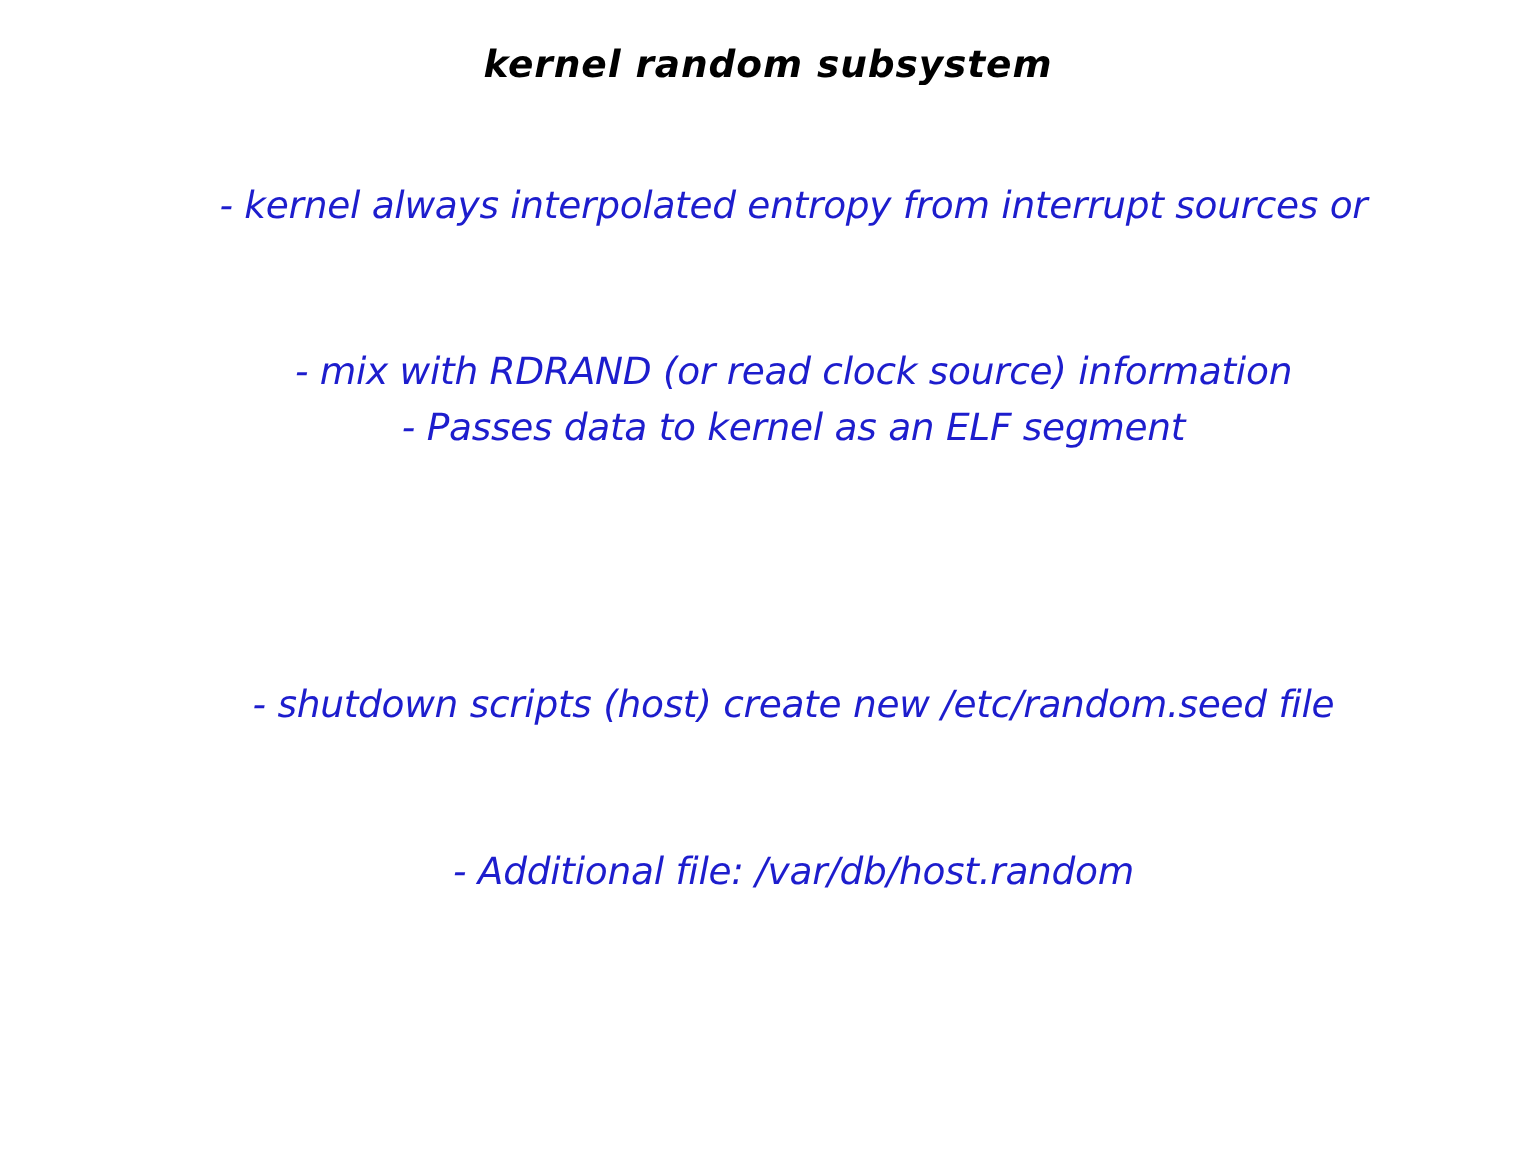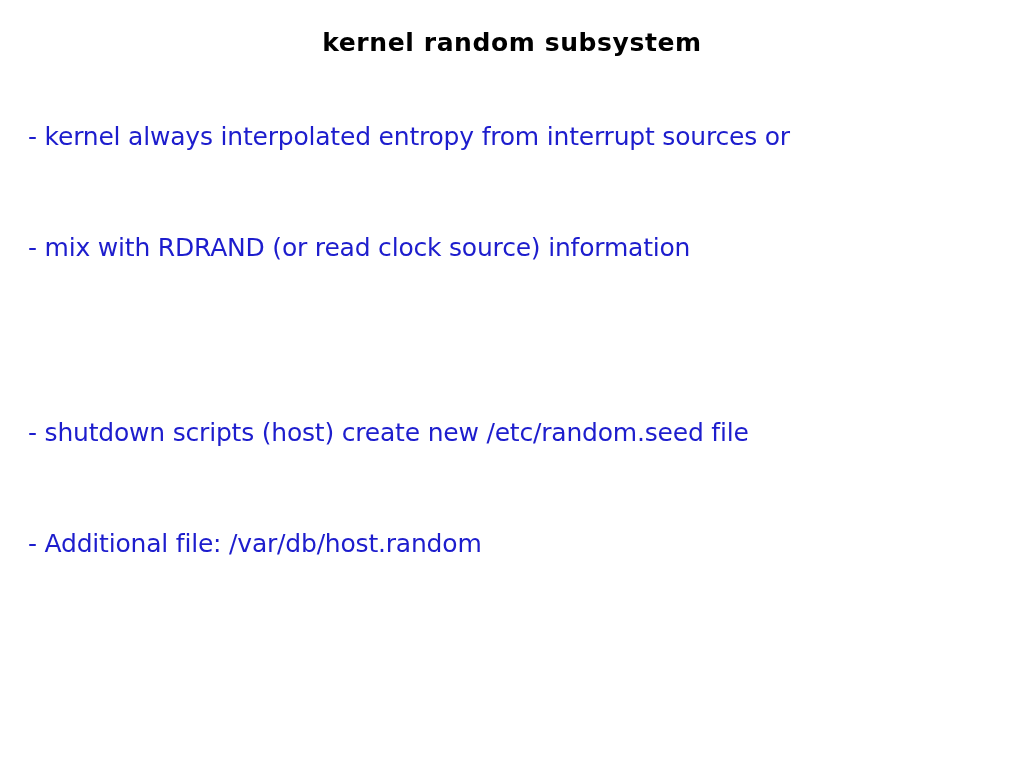--- a/index.html
+++ b/index.html
@@ -15,42 +15,44 @@
     position: relative;
   }
 
   .slide {
     position: absolute;
     left: 0;
     top: 0;
     width: 1024px;
     height: 768px;
     background: #ffffff;
+    font-style: italic;
   }
 
   .slide-title {
     position: absolute;
     left: 0;
     top: 28px;
     width: 1024px;
     text-align: center;
     color: #000000;
     font-family: "DejaVu Sans", sans-serif;
     font-weight: bold;
     font-size: 25px;
     letter-spacing: 0.6px;
     line-height: 30px;
     white-space: nowrap;
   }
 
   .body-block {
     position: absolute;
-    left: 28px;
+    left: 44px;
     top: 118px;
     width: 970px;
+    text-align: center;
   }
 
   .line {
     color: #1a1 acc;
     color: #1d1dcd;
     font-family: "DejaVu Sans", sans-serif;
     font-size: 25px;
     line-height: 37px;
     white-space: pre;
     height: 37px;
@@ -70,20 +72,21 @@
 
 <div class="slide">
 
   <div class="slide-title">kernel random subsystem</div>
 
   <div class="body-block">
     <div class="line">- kernel always interpolated entropy from interrupt sources or</div>
     <div class="line blank"> </div>
     <div class="line blank"> </div>
     <div class="line">- mix with RDRAND (or read clock source) information</div>
+    <div class="line">- Passes data to kernel as an ELF segment</div>
     <div class="line blank"> </div>
     <div class="line blank"> </div>
     <div class="line blank"> </div>
     <div class="line blank"> </div>
     <div class="line">- shutdown scripts (host) create new /etc/random.seed file</div>
     <div class="line blank"> </div>
     <div class="line blank"> </div>
     <div class="line">- Additional file: /var/db/host.random</div>
   </div>
 

